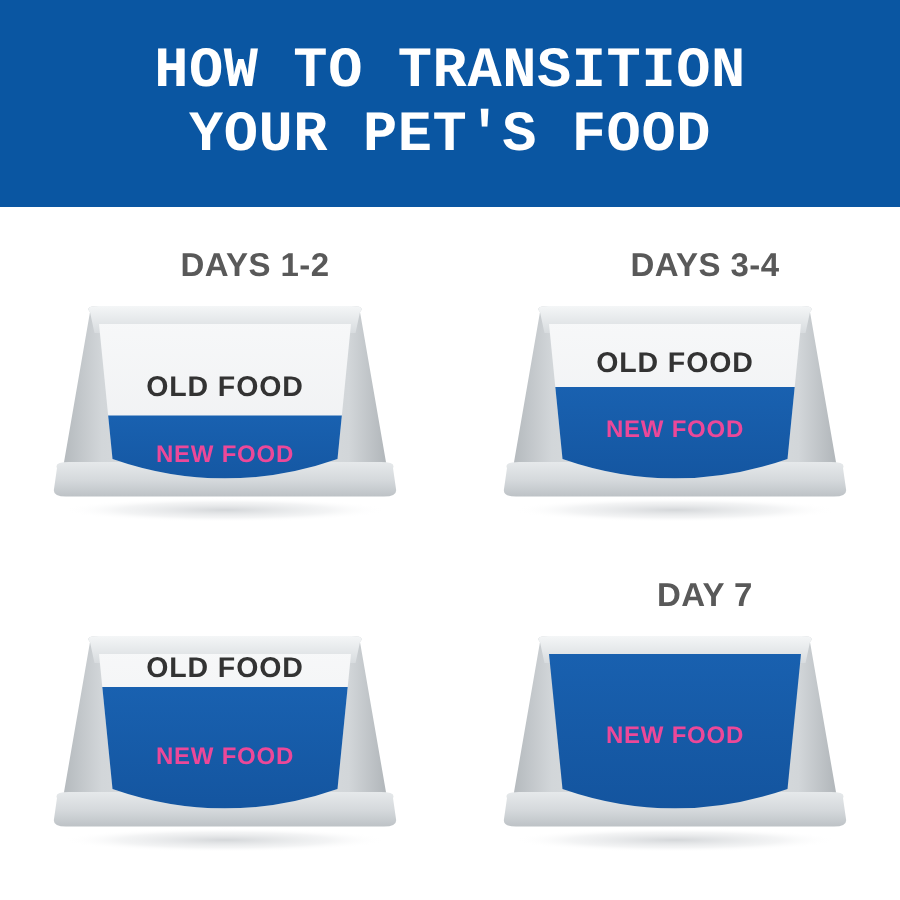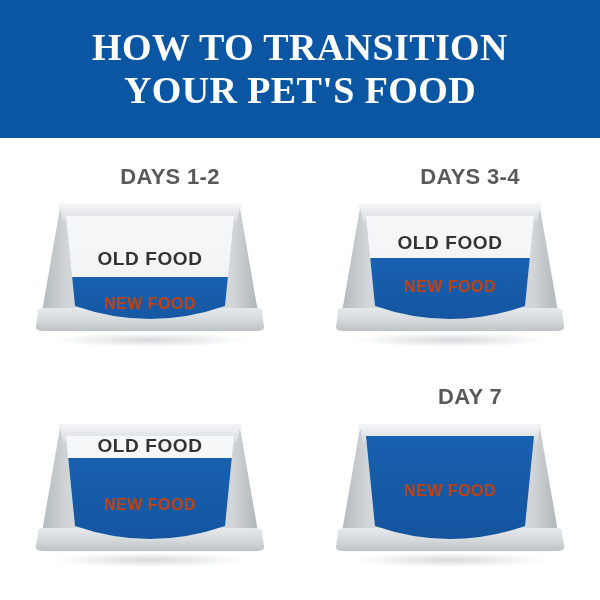--- a/index.html
+++ b/index.html
@@ -37,21 +37,21 @@
     box-sizing: border-box;
   }
   .header-line {
     color: #ffffff;
     font-size: 38px;
     font-weight: bold;
     letter-spacing: 0.4px;
     line-height: 43px;
     text-align: right;
     white-space: nowrap;
-    font-family: Liberation Serif, serif;
+    font-family: Liberation Mono, monospace;
   }
 
   
   .steps-grid {
     position: absolute;
     left: 0;
     top: 138px;
     width: 600px;
     height: 462px;
     display: grid;
@@ -100,21 +100,21 @@
     font-weight: bold;
     font-family: "Liberation Sans", sans-serif;
     pointer-events: none;
   }
   .old-food-label {
     color: #333333;
     font-size: 19px;
     letter-spacing: 0.6px;
   }
   .new-food-label {
-    color: #c2410c;
+    color: #ec4899;
     font-size: 16px;
     letter-spacing: 0.5px;
   }
 </style>
 </head>
 <body>
 
 <div id="infographic">
 
   <div class="header-banner">

